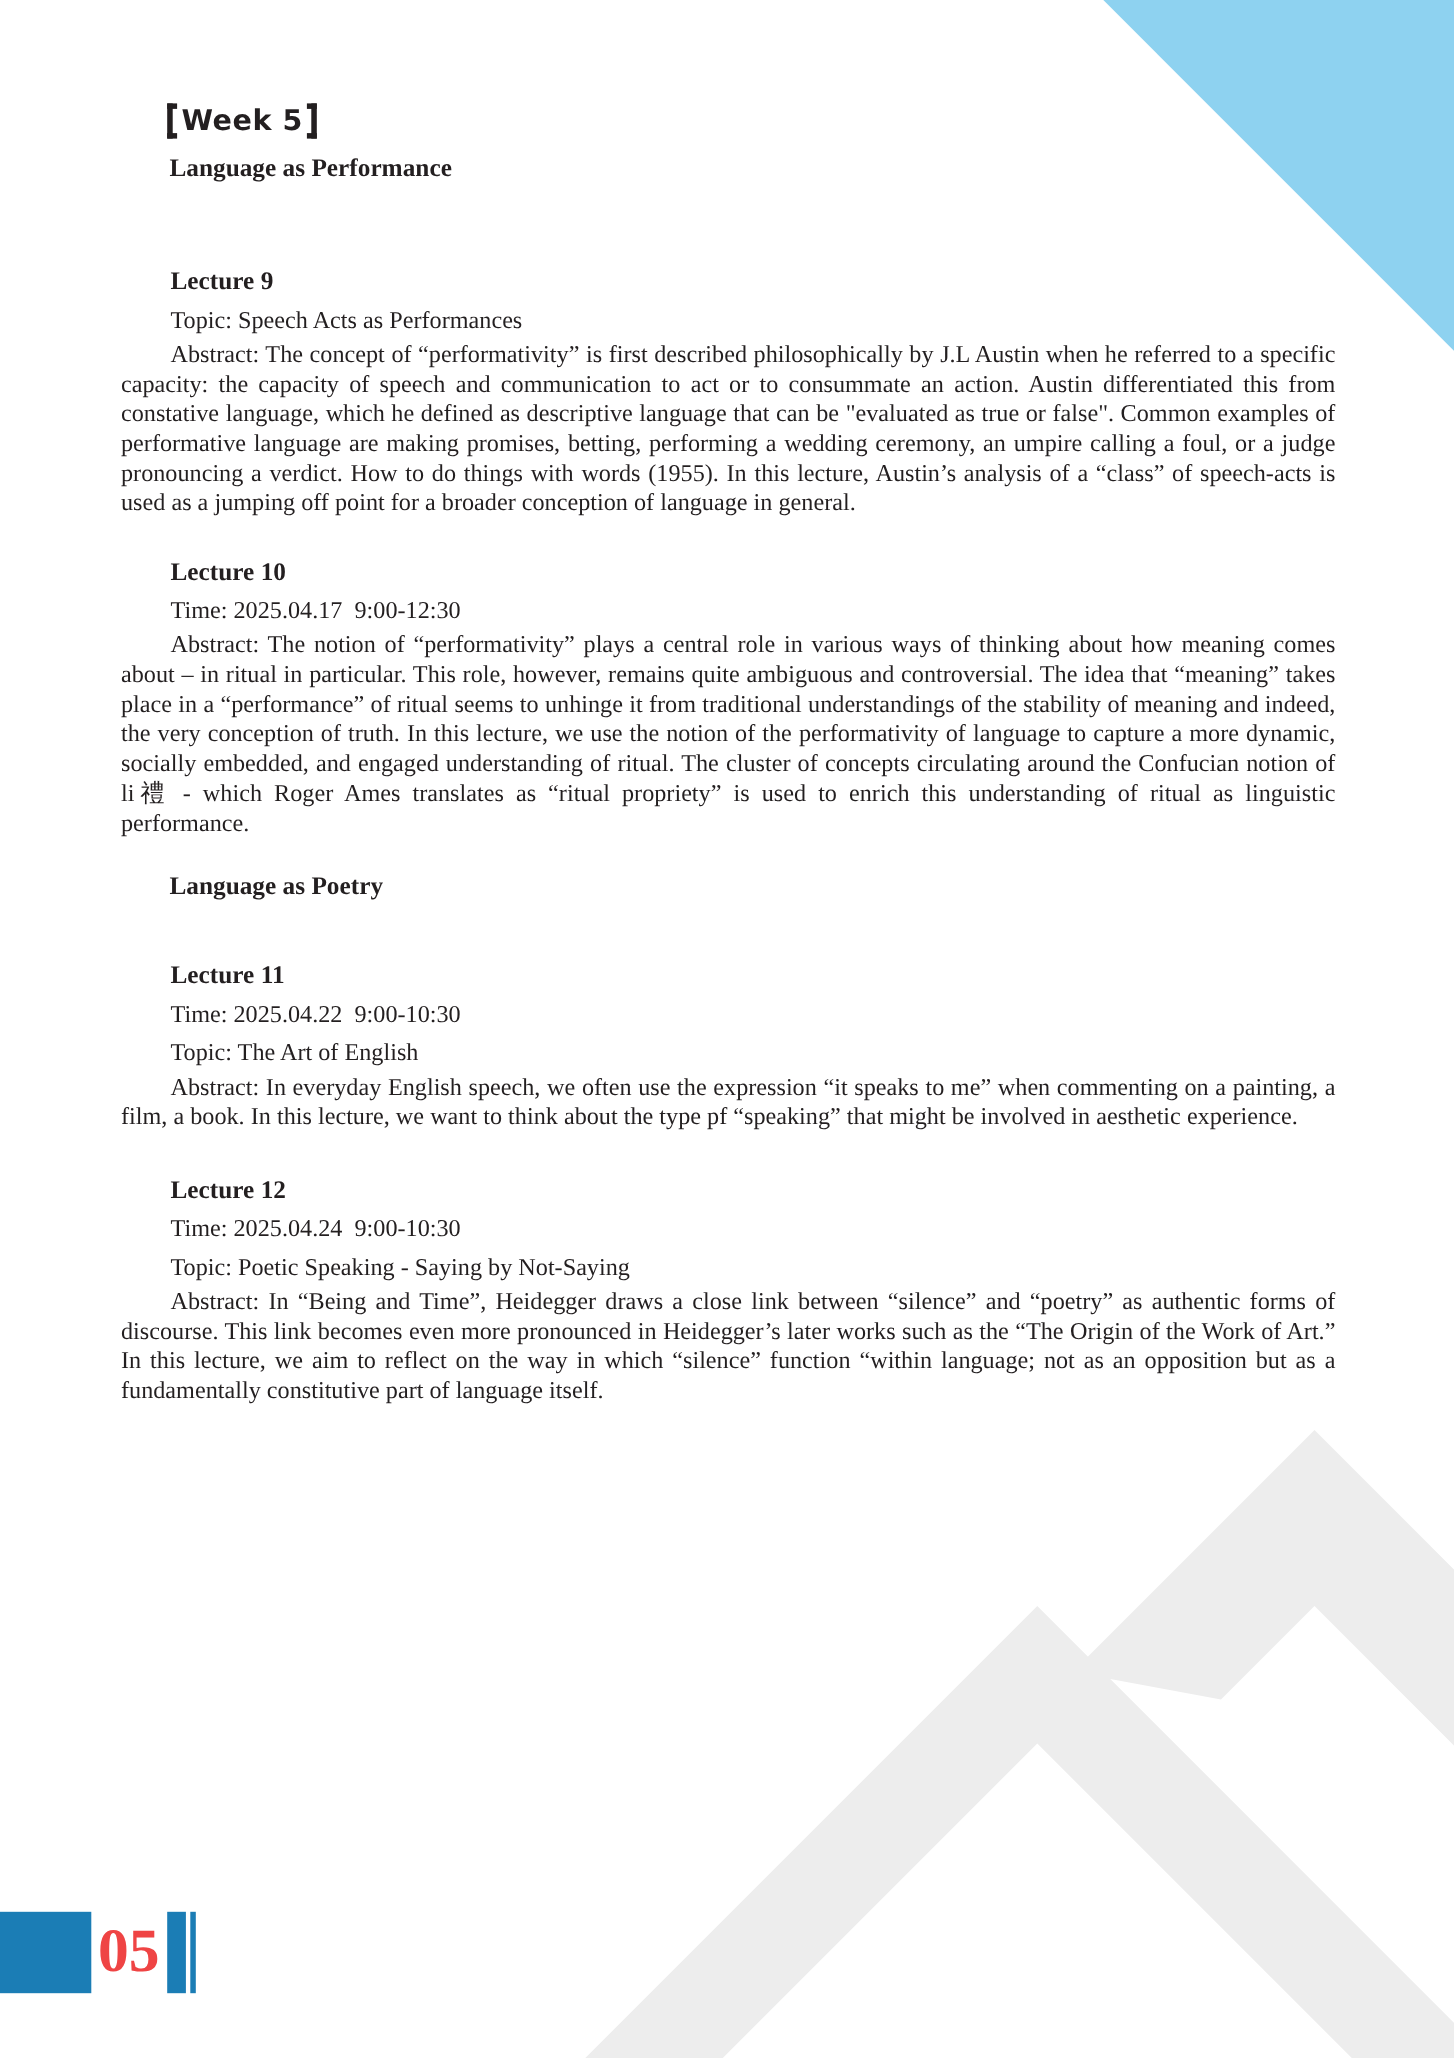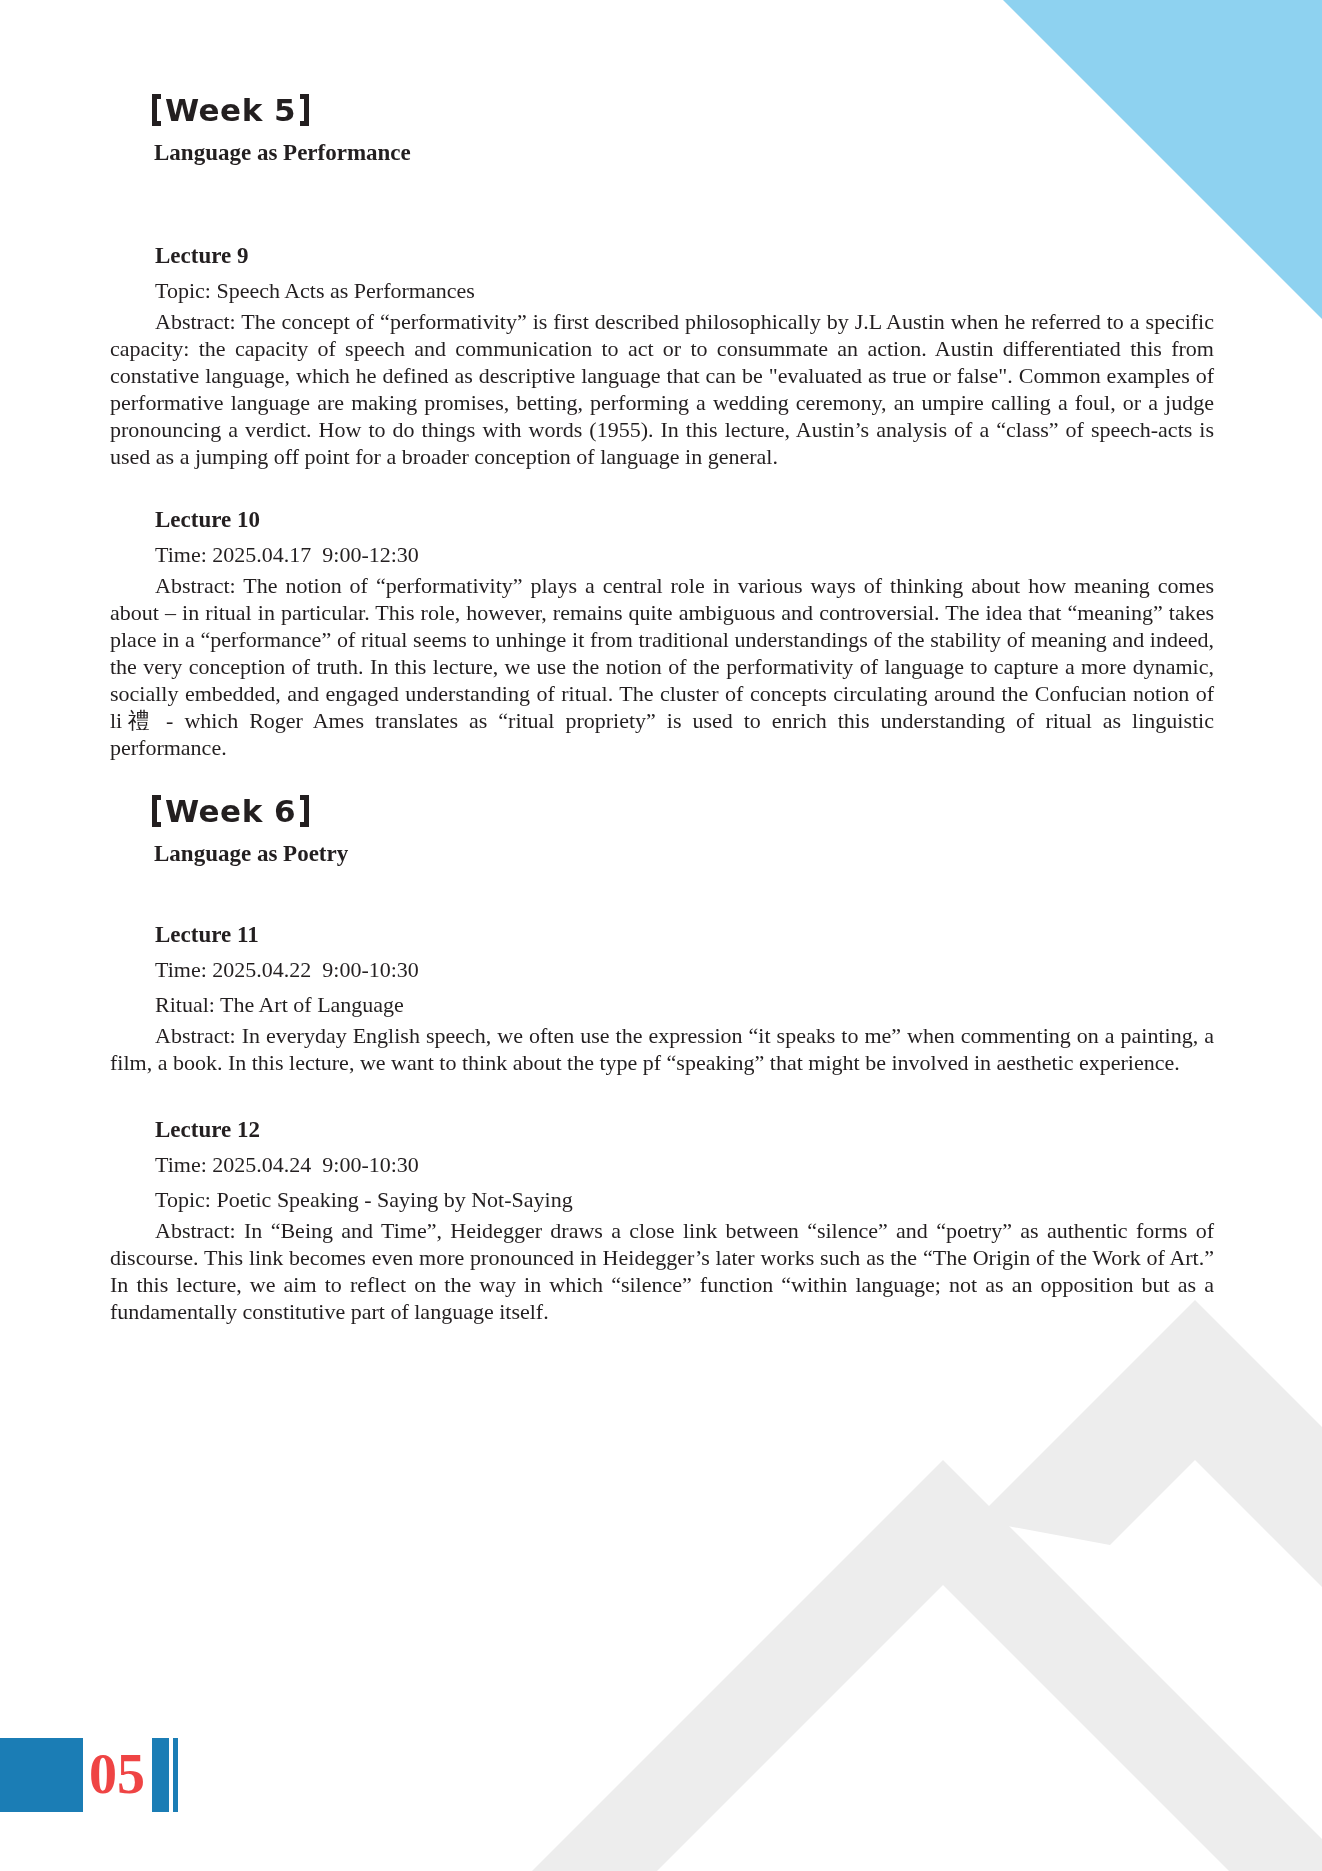--- a/index.html
+++ b/index.html
@@ -23,21 +23,21 @@
     position: absolute;
     left: 110px;
     top: 90px;
     width: 1104px;
     z-index: 1;
   }
   .week-header {
     padding-left: 42px;
     font-family: "DejaVu Sans", sans-serif;
     font-weight: bold;
-    font-size: 31px;
+    font-size: 26px;
     line-height: 40px;
     display: flex;
     align-items: center;
     letter-spacing: 0.5px;
   }
   .bracket {
     display: inline-block;
     width: 9px;
     height: 32px;
     border: 5px solid #231f20;
@@ -140,31 +140,26 @@
       </div>
 
       <div class="lecture">
         <div class="lecture-title">Lecture 10</div>
         <div class="lecture-line">Time: 2025.04.17  9:00-12:30</div>
         <p class="lecture-abstract">Abstract: The notion of “performativity” plays a central role in various ways of thinking about how meaning comes about – in ritual in particular. This role, however, remains quite ambiguous and controversial. The idea that “meaning” takes place in a “performance” of ritual seems to unhinge it from traditional understandings of the stability of meaning and indeed, the very conception of truth. In this lecture, we use the notion of the performativity of language to capture a more dynamic, socially embedded, and engaged understanding of ritual. The cluster of concepts circulating around the Confucian notion of li禮  - which Roger Ames translates as “ritual propriety” is used to enrich this understanding of ritual as linguistic performance.</p>
       </div>
     </div>
 
     <div class="week-block second">
-      <div class="week-header">
-        <span class="bracket left"></span>
-        <span>Week 6</span>
-        <span class="bracket right"></span>
-      </div>
       <div class="week-subtitle">Language as Poetry</div>
 
       <div class="lecture l11">
         <div class="lecture-title">Lecture 11</div>
         <div class="lecture-line">Time: 2025.04.22  9:00-10:30</div>
-        <div class="lecture-line">Ritual: The Art of Language</div>
+        <div class="lecture-line">Topic: The Art of English</div>
         <p class="lecture-abstract">Abstract: In everyday English speech, we often use the expression “it speaks to me” when commenting on a painting, a film, a book. In this lecture, we want to think about the type pf “speaking” that might be involved in aesthetic experience.</p>
       </div>
 
       <div class="lecture l12">
         <div class="lecture-title">Lecture 12</div>
         <div class="lecture-line">Time: 2025.04.24  9:00-10:30</div>
         <div class="lecture-line">Topic: Poetic Speaking - Saying by Not-Saying</div>
         <p class="lecture-abstract">Abstract: In “Being and Time”, Heidegger draws a close link between “silence” and “poetry” as authentic forms of discourse. This link becomes even more pronounced in Heidegger’s later works such as the “The Origin of the Work of Art.” In this lecture, we aim to reflect on the way in which “silence” function “within language; not as an opposition but as a fundamentally constitutive part of language itself.</p>
       </div>
     </div>

